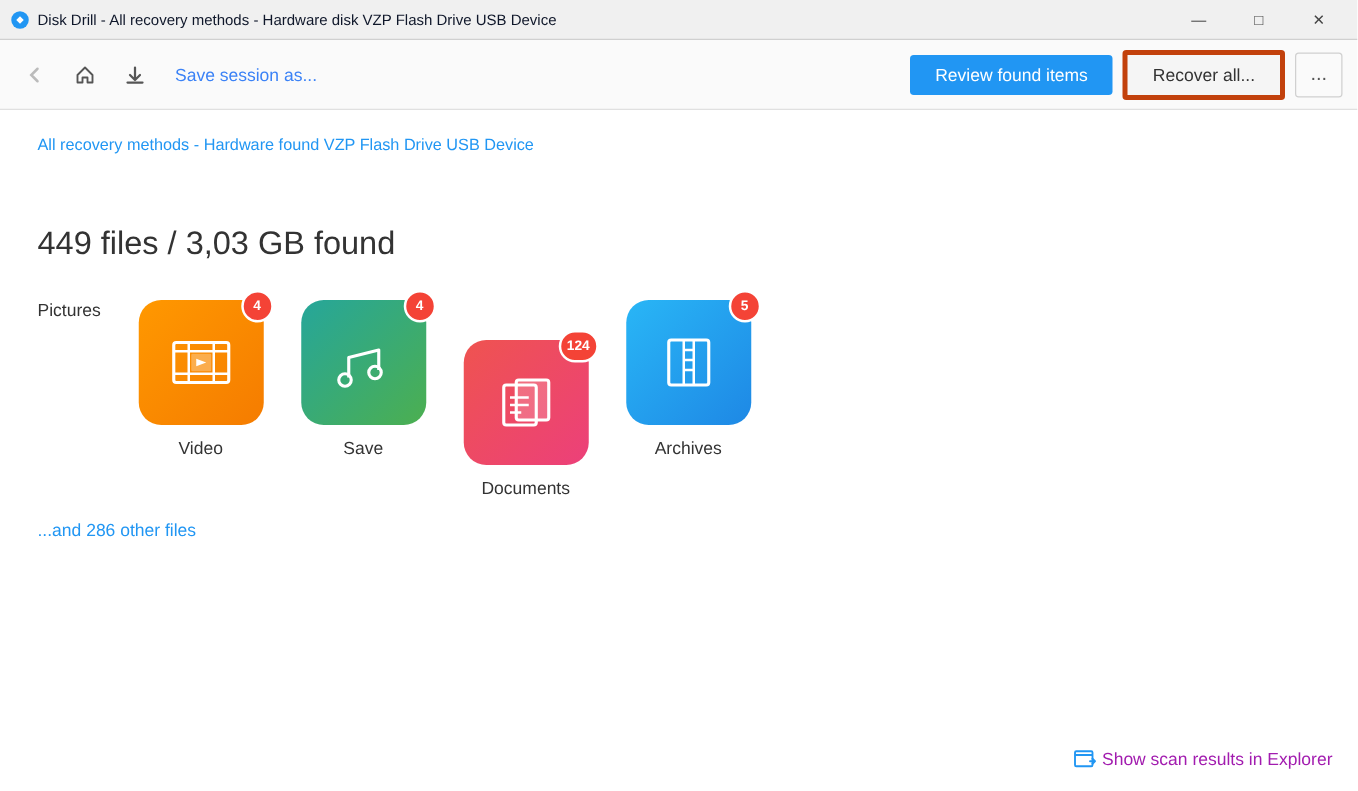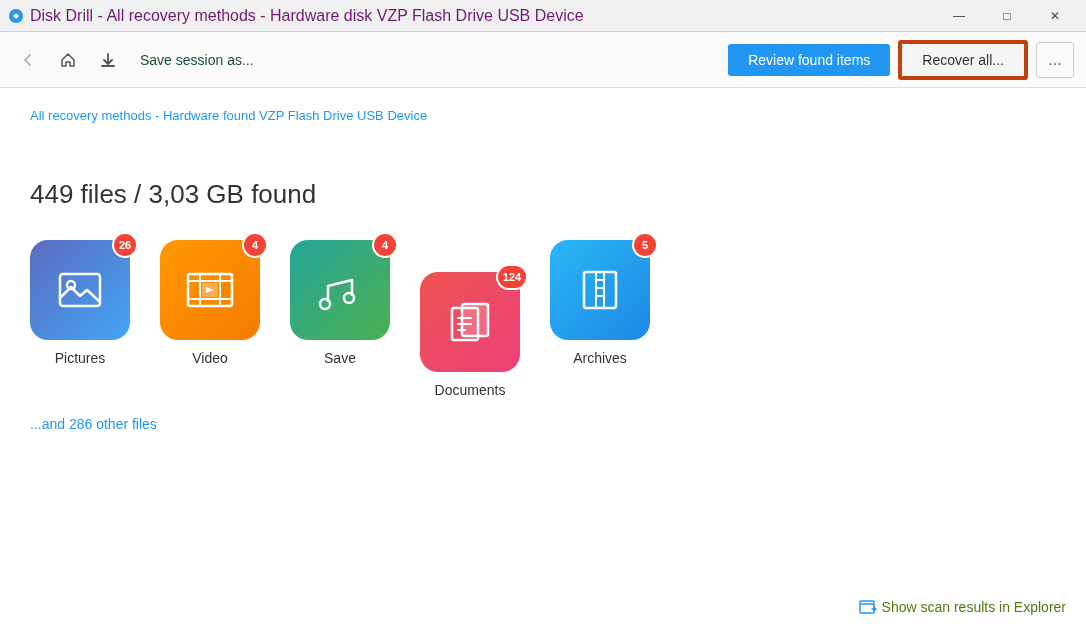--- a/index.html
+++ b/index.html
@@ -9,21 +9,21 @@
     .title-bar {
       background: #f0f0f0;
       height: 32px;
       display: flex;
       align-items: center;
       padding: 0 8px;
       border-bottom: 1px solid #d0d0d0;
       flex-shrink: 0;
     }
     .title-bar-icon { width: 16px; height: 16px; margin-right: 6px; }
-    .title-bar-text { font-size: 16px; color: #701a75; flex: 1; }
+    .title-bar-text { font-size: 12px; color: #0f172a; flex: 1; }
     .title-bar-controls { display: flex; gap: 2px; }
     .title-bar-btn {
       width: 46px; height: 32px;
       background: none; border: none; cursor: pointer;
       display: flex; align-items: center; justify-content: center;
       font-size: 12px; color: #444;
     }
 
     
     .toolbar {
@@ -39,21 +39,21 @@
     .toolbar-nav-btn {
       width: 32px; height: 32px;
       background: none; border: none; cursor: pointer;
       display: flex; align-items: center; justify-content: center;
       border-radius: 3px; color: #555;
     }
     .toolbar-nav-btn.disabled { color: #bbb; cursor: default; }
     .save-session-btn {
       display: flex; align-items: center; gap: 6px;
       background: none; border: none; cursor: pointer;
-      color: #14532d; font-size: 14px; padding: 4px 8px;
+      color: #3b82f6; font-size: 14px; padding: 4px 8px;
       border-radius: 3px;
     }
     .toolbar-spacer { flex: 1; }
     .btn-review {
       background: #2196f3; color: #fff;
       border: none; padding: 8px 20px;
       font-size: 14px; cursor: pointer;
       border-radius: 3px;
     }
     .btn-recover-all {
@@ -152,21 +152,21 @@
 
     
     .footer {
       position: absolute;
       bottom: 16px;
       right: 20px;
       display: flex;
       align-items: center;
       gap: 4px;
       cursor: pointer;
-      color: #4d7c0f;
+      color: #a21caf;
       font-size: 14px;
       justify-content: space-between;
     }
   </style>
 </head>
 <body>
 
 <div class="title-bar">
   <svg class="title-bar-icon" viewBox="0 0 16 16">
     <circle cx="8" cy="8" r="7" fill="#2196f3"></circle>
@@ -211,28 +211,20 @@
     <span>...</span>
   </button>
 </div>
 
 <div class="main-content">
   <div class="breadcrumb">All recovery methods - Hardware found VZP Flash Drive USB Device</div>
   <div class="found-title">449 files / 3,03 GB found</div>
 
   <div class="categories" id="categories-container">
       <div class="category-card">
-    <div class="category-icon bg-pictures">
-      <svg viewBox="0 0 52 52" fill="none" xmlns="http://www.w3.org/2000/svg">
-    <rect x="6" y="10" width="40" height="32" rx="3" stroke="white" stroke-width="2.5" fill="none"></rect>
-    <circle cx="17" cy="21" r="4" stroke="white" stroke-width="2.5" fill="none"></circle>
-    <path d="M6 34 L17 23 L26 32 L33 26 L46 38" stroke="white" stroke-width="2.5" fill="none" stroke-linejoin="round"></path>
-  </svg>
-      <span class="badge">26</span>
-    </div>
     <span class="category-label">Pictures</span>
   </div>
       <div class="category-card">
     <div class="category-icon bg-video">
       <svg viewBox="0 0 52 52" fill="none" xmlns="http://www.w3.org/2000/svg">
     <rect x="4" y="10" width="44" height="32" rx="2" stroke="white" stroke-width="2.5" fill="none"></rect>
     <line x1="4" y1="17" x2="48" y2="17" stroke="white" stroke-width="2"></line>
     <line x1="4" y1="35" x2="48" y2="35" stroke="white" stroke-width="2"></line>
     <line x1="16" y1="10" x2="16" y2="42" stroke="white" stroke-width="2"></line>
     <line x1="36" y1="10" x2="36" y2="42" stroke="white" stroke-width="2"></line>

